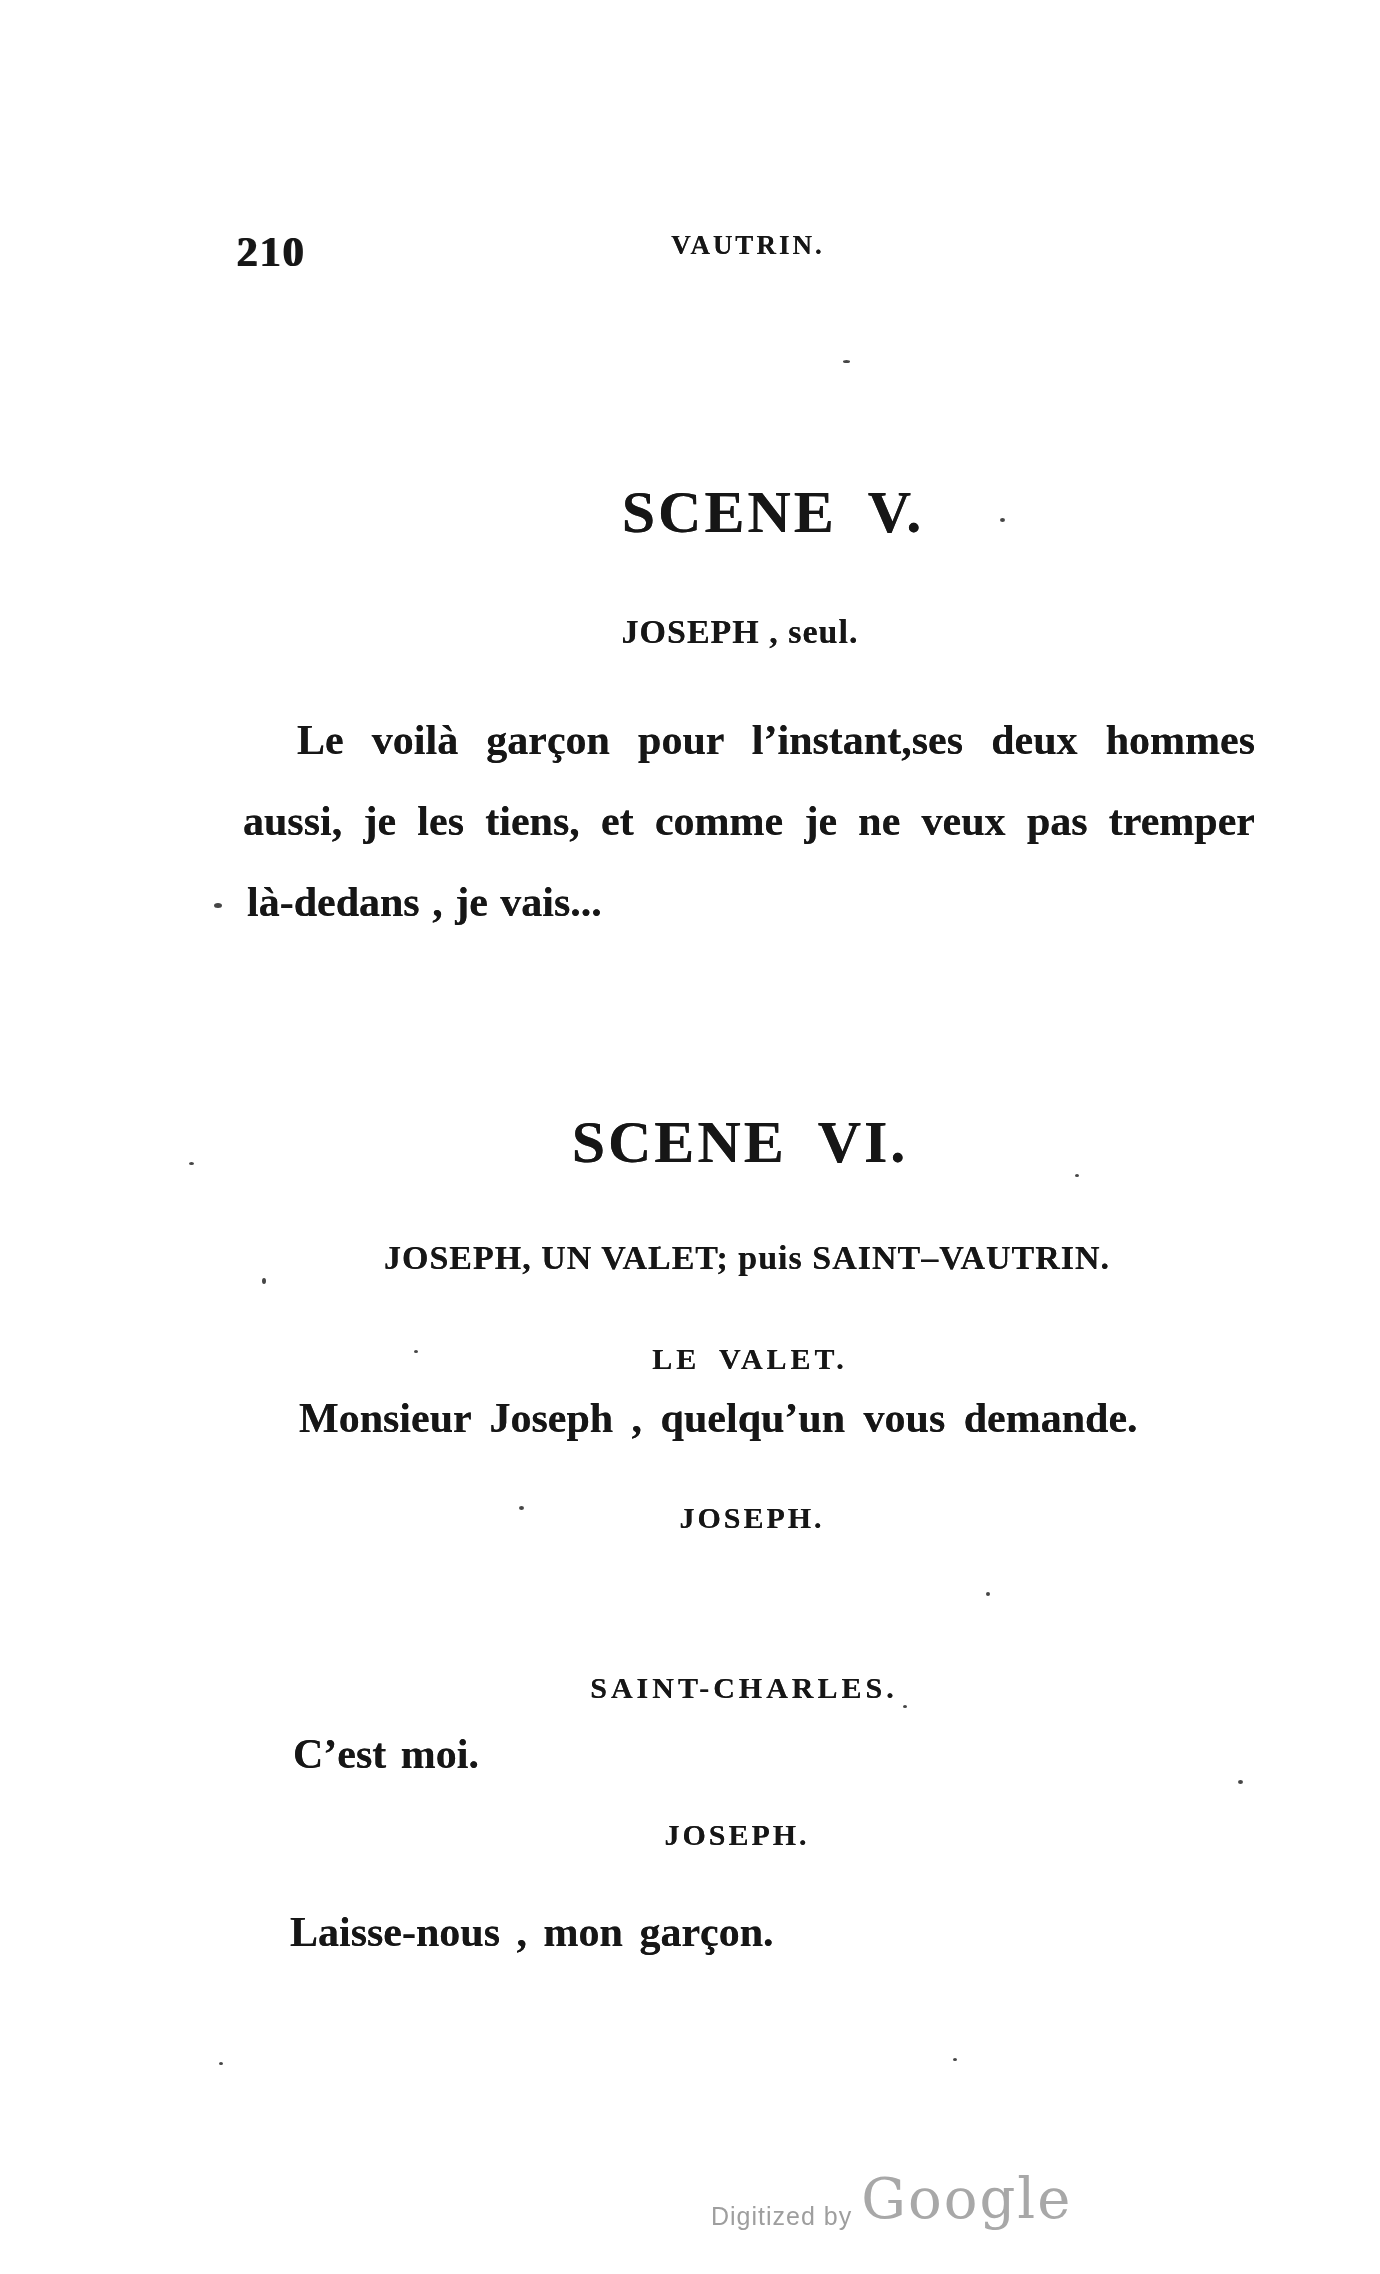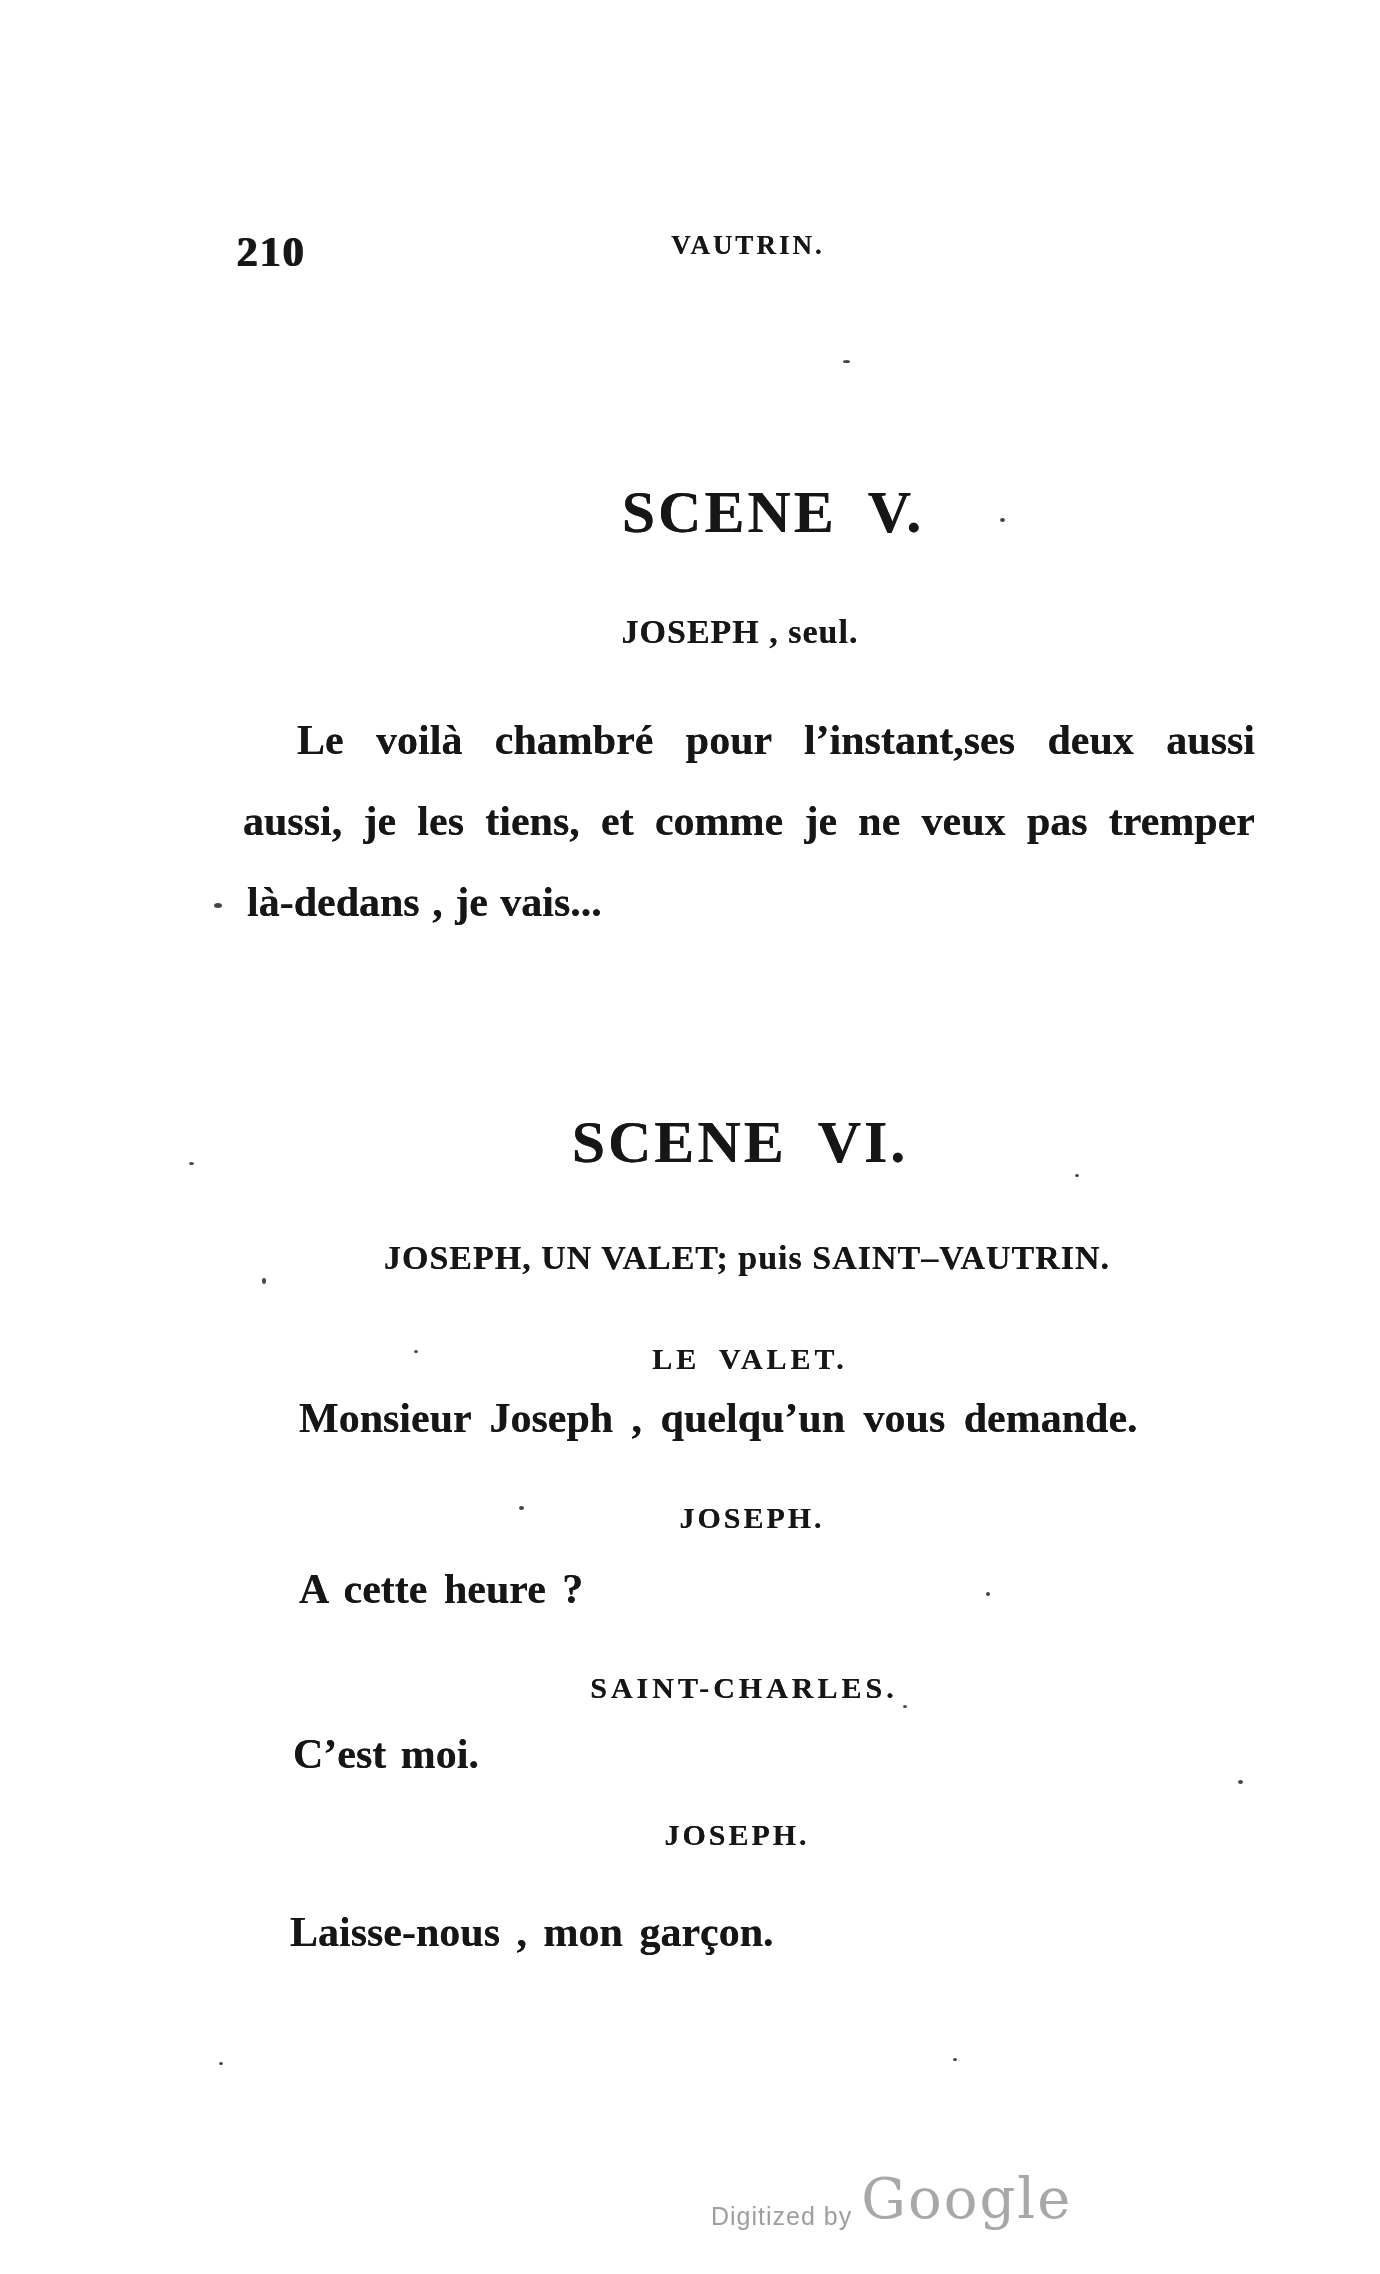--- a/index.html
+++ b/index.html
@@ -60,32 +60,31 @@
 </head>
 <body>
 
 <div class="page">
 
   <div class="ink pagenum">210</div>
   <div class="ink running-title centered">VAUTRIN.</div>
 
   <div class="ink scene-heading s5-heading centered">SCENE V.</div>
   <div class="ink character-line centered">JOSEPH , seul.</div>
-  <div class="ink para j p1">Le voilà chambré pour l’instant,ses deux aussi</div>
+  <div class="ink para j p1">Le voilà garçon pour l’instant,ses deux hommes</div>
   <div class="ink para j p2">aussi, je les tiens, et comme je ne veux pas tremper</div>
   <div class="ink para p3">là-dedans , je vais...</div>
 
   <div class="ink scene-heading s6-heading centered">SCENE VI.</div>
   <div class="ink cast-line centered">JOSEPH, UN VALET; puis SAINT–VAUTRIN.</div>
 
   <div class="ink speaker sp1 centered">LE VALET.</div>
   <div class="ink dialogue d1">Monsieur Joseph , quelqu’un vous demande.</div>
 
   <div class="ink speaker sp2 centered">JOSEPH.</div>
-  <div class="ink dialogue d2">A cette heure ?</div>
 
   <div class="ink speaker sp3 centered">SAINT-CHARLES.</div>
   <div class="ink dialogue d3">C’est moi.</div>
 
   <div class="ink speaker sp4 centered">JOSEPH.</div>
   <div class="ink dialogue d4">Laisse-nous , mon garçon.</div>
 
   <div class="speck" style="left:214px;top:903px;width:8px;height:5px;"></div>
   <div class="speck" style="left:1000px;top:518px;width:5px;height:4px;"></div>
   <div class="speck" style="left:843px;top:360px;width:7px;height:3px;"></div>

